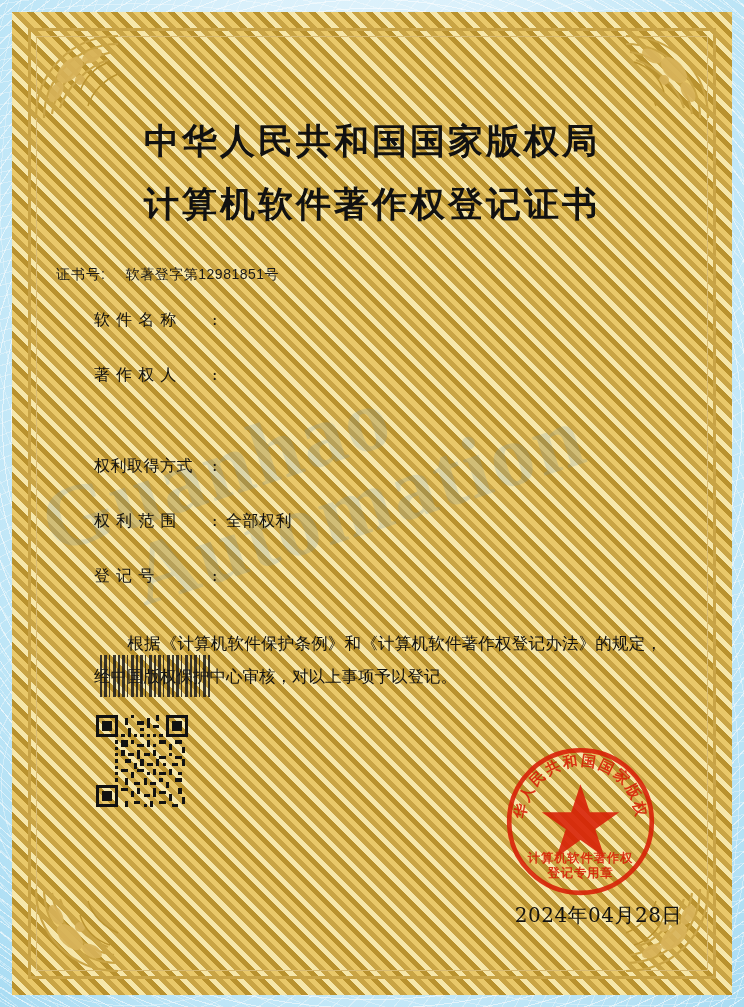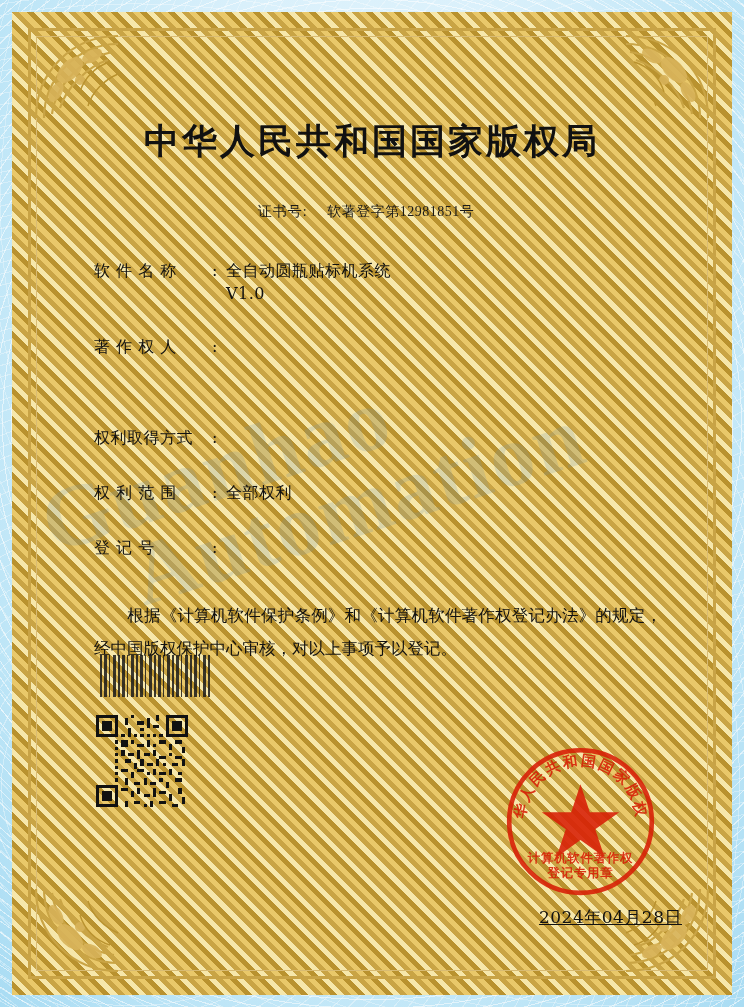--- a/index.html
+++ b/index.html
@@ -121,31 +121,31 @@
   .title-line2 {
     font-size: 35px;
     font-weight: bold;
     letter-spacing: 3px;
     margin-top: 16px;
     font-family: "DejaVu Serif", serif;
   }
 
   .cert-no {
     margin-top: 38px;
-    text-align: center;
+    text-align: left;
     padding-right: 12px;
     font-size: 14px;
     color: #1a1a1a;
-    font-family: Liberation Serif, serif;
+    font-family: Liberation Sans, sans-serif;
   }
   .cert-no .label { letter-spacing: 1px; }
   .cert-no .value { margin-left: 16px; letter-spacing: 0.5px; }
 
   .fields {
-    margin-top: 40px;
+    margin-top: 26px;
     padding-left: 38px;
     font-size: 16px;
     color: #111111;
     font-family: "DejaVu Serif", serif;
   }
   .field-row {
     display: flex;
     align-items: flex-start;
     margin-bottom: 8px;
   }
@@ -214,25 +214,24 @@
     width: 155px;
     height: 155px;
     opacity: 0.88;
   }
   .seal svg { display: block; width: 100%; height: 100%; }
 
   .seal-date {
     position: absolute;
     right: 62px;
     bottom: 78px;
-    font-size: 17px;
+    font-size: 20px;
     color: #111111;
     letter-spacing: 0.5px;
     font-family: "DejaVu Serif", serif;
-    text-decoration: underline;
   }
 </style>
 </head>
 <body>
 
 <div class="certificate">
 
   <div class="guilloche"></div>
 
   <div class="border-outer"></div>
@@ -322,36 +321,33 @@
 
   <div class="watermark">
     <span>Guanhao</span>
     <span class="wm2">Automation</span>
   </div>
 
   <div class="content">
 
     <div class="title-block">
       <div class="title-line1">中华人民共和国国家版权局</div>
+      <div class="title-line2">计算机软件著作权登记证书</div>
     </div>
 
     <div class="cert-no">
       <span class="label">证书号:</span>
       <span class="value">软著登字第12981851号</span>
     </div>
 
     <div class="fields">
 
       <div class="field-row">
         <div class="field-label">软 件 名 称</div>
         <div class="field-colon">:</div>
-        <div class="field-value">
-          <span>全自动圆瓶贴标机系统</span>
-          <span class="sub">V1.0</span>
-        </div>
       </div>
 
       <div class="gap-2"></div>
 
       <div class="field-row">
         <div class="field-label">著 作 权 人</div>
         <div class="field-colon">:</div>
       </div>
 
       <div class="gap-1"></div>

